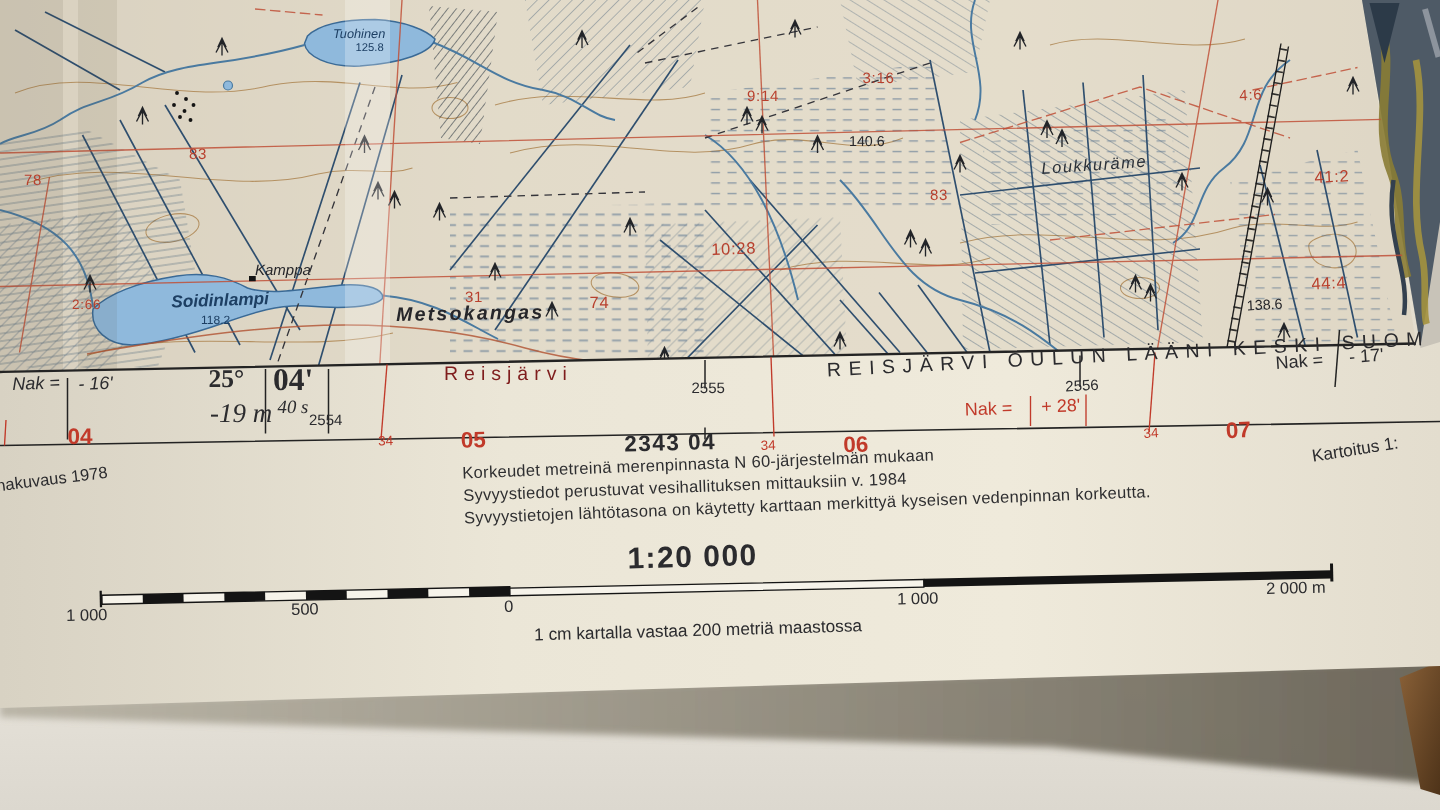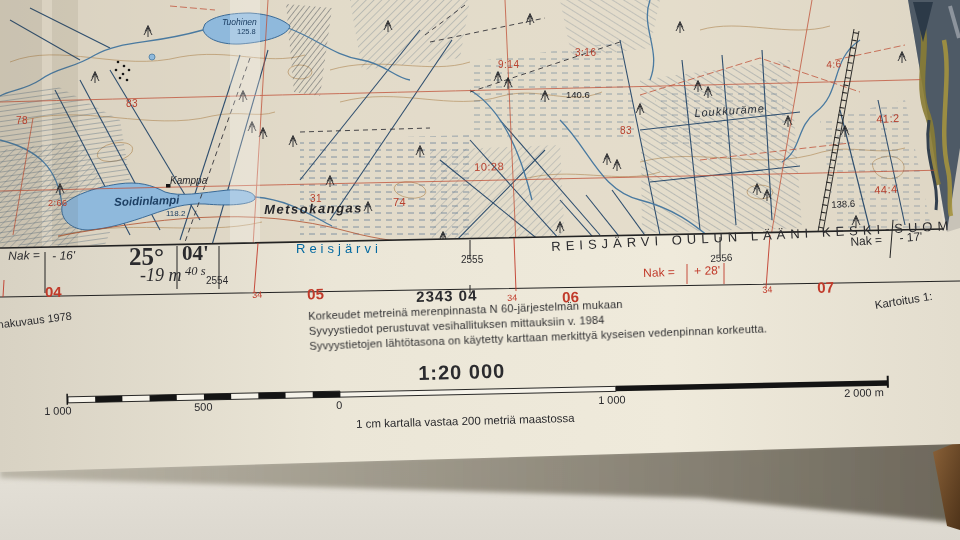--- a/index.html
+++ b/index.html
@@ -297,33 +297,33 @@
 
   <span class="lbl mblk" style="left:170px;top:176px;font-size:10px;font-style:italic;">Kamppa</span>
   <span class="lbl mblk" style="left:566px;top:90px;font-size:9.5px;">140.6</span>
   <span class="lbl mblk" style="left:831px;top:200px;font-size:9.5px;transform:rotate(-3deg);">138.6</span>
   <span class="lbl mblk" style="left:264px;top:203px;font-size:13px;font-weight:bold;font-style:italic;letter-spacing:1.5px;transform:rotate(-1deg);">Metsokangas</span>
   <span class="lbl mblk" style="left:694px;top:108px;font-size:11px;font-style:italic;letter-spacing:1px;transform:rotate(-4deg);color:#2a3038;">Loukkuräme</span>
 
   <span class="lbl mwat" style="left:222px;top:18px;font-size:8.5px;font-style:italic;">Tuohinen</span>
   <span class="lbl mwat" style="left:237px;top:28px;font-size:7.5px;">125.8</span>
   <span class="lbl mwat" style="left:114px;top:197px;font-size:11.5px;font-weight:bold;font-style:italic;transform:rotate(-2deg);">Soidinlampi</span>
-  <span class="lbl mwat" style="left:134px;top:210px;font-size:8px;margin-left:32px;">118.2</span>
+  <span class="lbl mwat" style="left:134px;top:210px;font-size:8px;">118.2</span>
 </div>
 
 <div>
   <span class="lbl marg" style="left:8px;top:250px;font-size:12px;font-style:italic;transform:rotate(-2deg);">Nak =</span>
   <span class="lbl marg" style="left:52px;top:250px;font-size:12px;font-style:italic;transform:rotate(-2deg);">- 16'</span>
-  <span class="lbl marg serif" style="left:129px;top:244px;font-size:25px;font-weight:bold;">25°</span>
+  <span class="lbl marg serif" style="left:139px;top:244px;font-size:17px;font-weight:bold;">25°</span>
   <span class="lbl marg serif" style="left:182px;top:243px;font-size:21px;font-weight:bold;">04'</span>
   <span class="lbl marg serif" style="left:140px;top:266px;font-size:18px;font-style:italic;">-19 m</span>
   <span class="lbl marg serif" style="left:185px;top:265px;font-size:12.5px;font-style:italic;">40 s</span>
   <span class="lbl marg" style="left:206px;top:276px;font-size:10px;">2554</span>
 
-  <span class="lbl" style="left:296px;top:242px;font-size:13px;letter-spacing:4px;color:#0369a1;">Reisjärvi</span>
+  <span class="lbl" style="left:296px;top:242px;font-size:13px;letter-spacing:4px;color:#7f1d1d;">Reisjärvi</span>
   <span class="lbl marg" style="left:461px;top:255px;font-size:10px;">2555</span>
 
   <span class="lbl marg" style="left:551px;top:240px;font-size:13px;letter-spacing:5px;transform:rotate(-3deg);">REISJÄRVI OULUN LÄÄNI KESKI-SUOM</span>
   <span class="lbl marg" style="left:710px;top:254px;font-size:10px;transform:rotate(-3deg);">2556</span>
   <span class="lbl red" style="left:643px;top:267px;font-size:12px;transform:rotate(-2deg);">Nak =</span>
   <span class="lbl red" style="left:694px;top:265px;font-size:12px;transform:rotate(-2deg);">+ 28'</span>
   <span class="lbl marg" style="left:850px;top:236px;font-size:12px;transform:rotate(-4deg);">Nak =</span>
   <span class="lbl marg" style="left:899px;top:232px;font-size:12px;transform:rotate(-4deg);">- 17'</span>
 </div>
 

